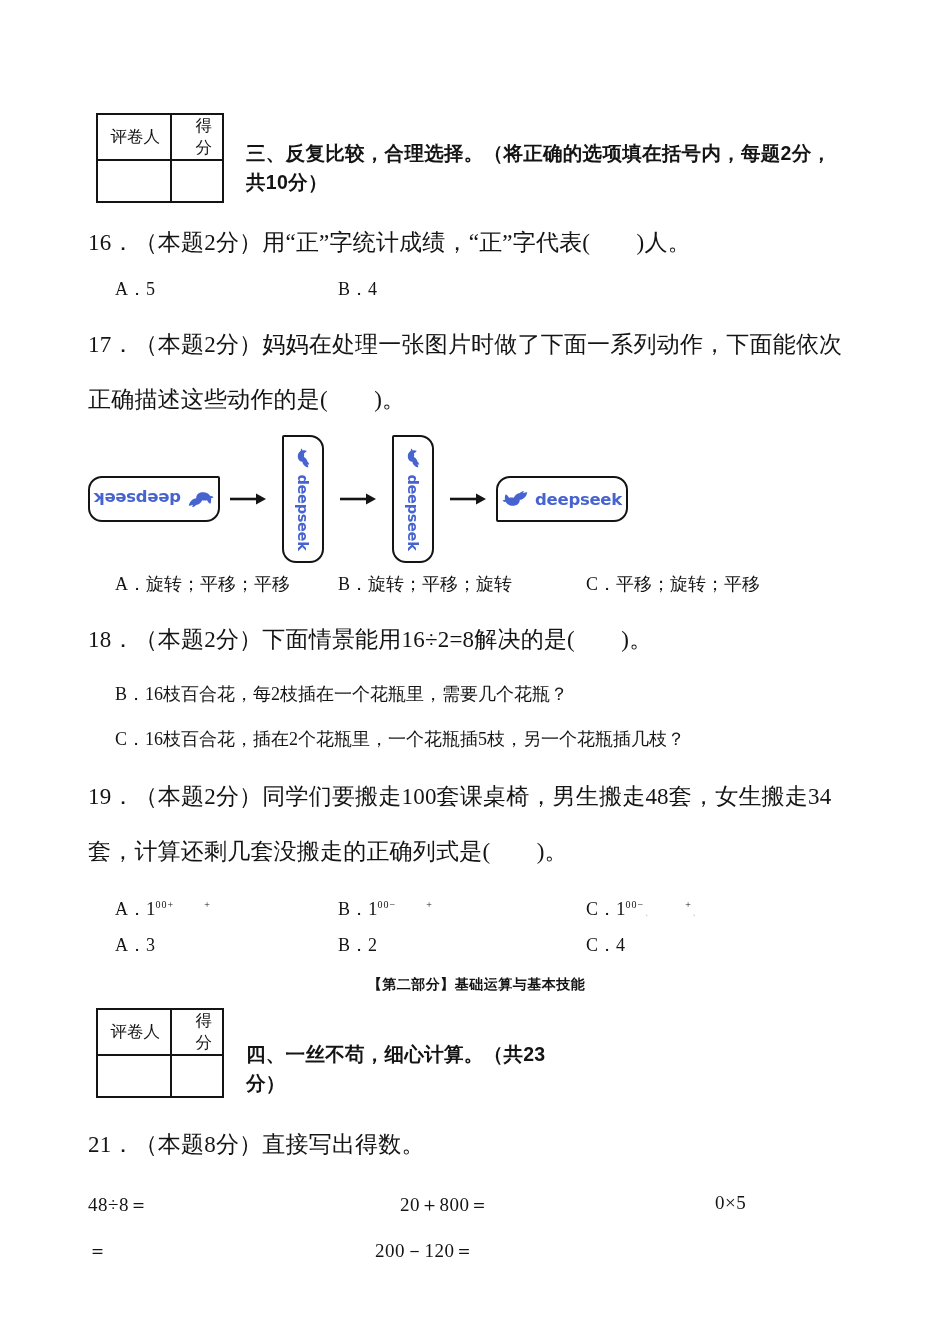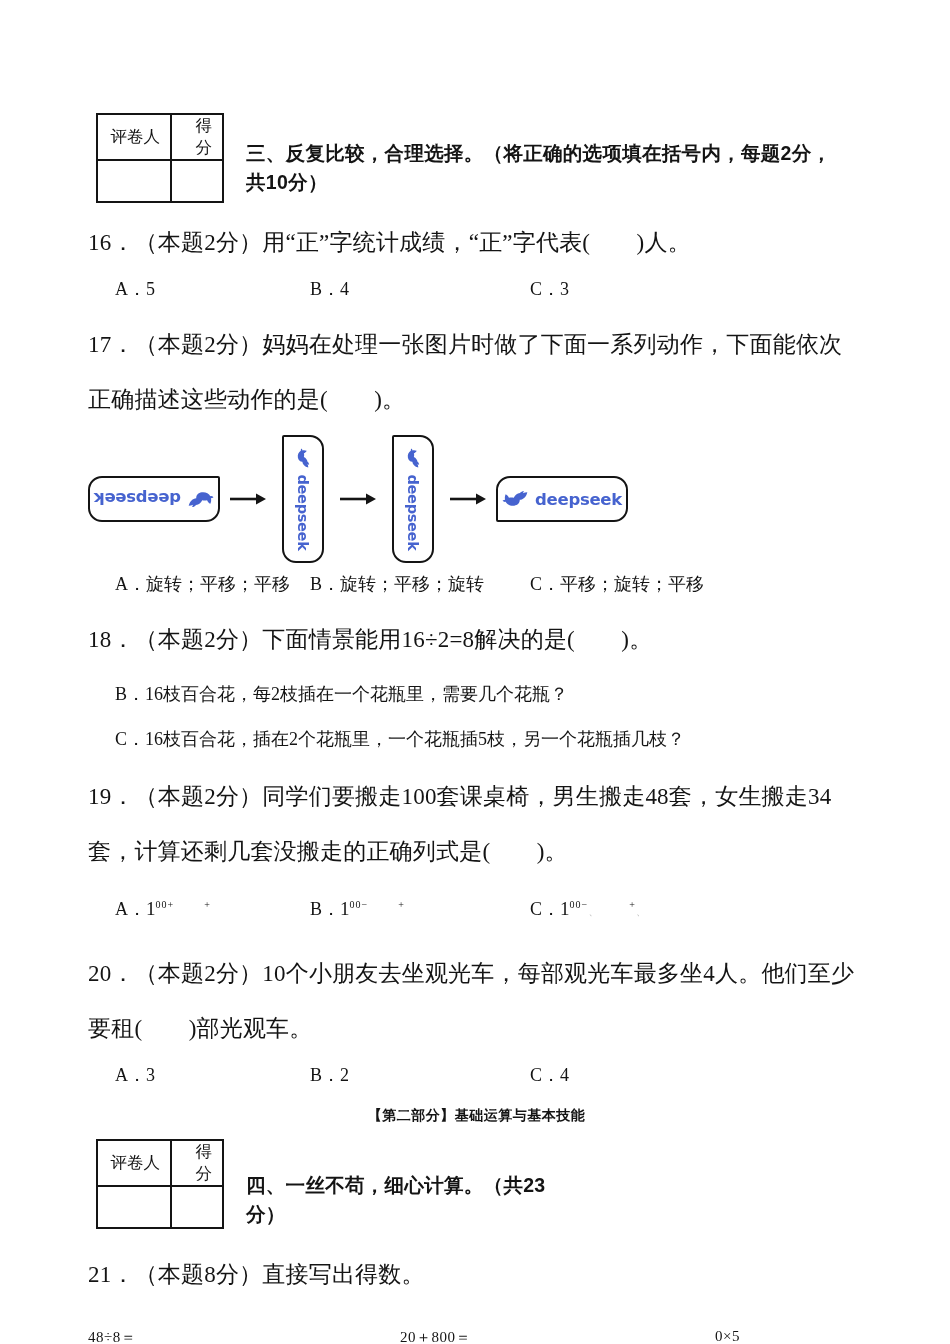--- a/index.html
+++ b/index.html
@@ -33,21 +33,21 @@
   .sec-title.four { width:312px; margin-top:32px; }
   .part-header {
     font-family:"Liberation Sans","DejaVu Sans",sans-serif;
     font-weight:bold; font-size:14px; text-align:center;
     margin:16px 0 0 0; letter-spacing:0.5px;
   }
   
   .q-text { margin:12px 0 0 0; font-size:23px; line-height:2.4; letter-spacing:0.2px; }
   .opts-row {
     display:grid; grid-template-columns:195px 220px 1fr;
-    padding-left:27px; margin-top:4px; font-size:18px; line-height:1.7;
+    padding-left:27px; margin-top:4px; font-size:18px; line-height:1.7;gap:28px;
   }
   .sub-opt { padding-left:27px; margin:9px 0 0 0; font-size:18px; line-height:2.0; }
   
   .f-opt { white-space:nowrap; }
   .f-opt .base { font-size:19px; }
   .f-opt sup { font-size:10px; vertical-align:super; letter-spacing:1px; }
   .f-opt sup.plus { margin-left:30px; }
   .f-opt .faint { opacity:0.3; font-size:11px; }
   
   .figure { display:flex; align-items:center; margin-top:6px; height:132px; }
@@ -65,21 +65,21 @@
   }
   .logo-text {
     font-family:"DejaVu Sans",sans-serif; font-weight:bold;
     font-size:16.5px; color:var(--blue); letter-spacing:-0.3px;
   }
   .tile-v .logo-text { font-size:14.5px; }
   .whale { color:var(--blue); display:flex; }
   .tile-v .whale svg { width:20px; height:14px; }
   .arrow { display:flex; margin:0 10px; }
   
-  .math-row { display:flex; font-size:15px; margin-top:26px; letter-spacing:0.5px; }
+  .math-row { display:flex; font-size:19px; margin-top:20px; letter-spacing:0.5px; }
   .mw1 { width:312px; } .mw2 { width:315px; } .mw3 { width:287px; }
 </style>
 </head>
 <body>
 
 <div class="page">
 
   <div class="score-row first">
     <table class="score-table">
       <tbody>
@@ -93,21 +93,20 @@
       </tr>
     </tbody>
       </table>
     <h3 class="sec-title">三、反复比较，合理选择。（将正确的选项填在括号内，每题2分，共10分）</h3>
   </div>
 
   <p class="q-text">16．（本题2分）用“正”字统计成绩，“正”字代表(　　)人。</p>
   <div class="opts-row">
     <span>A．5</span>
     <span>B．4</span>
-    <span>C．3</span>
   </div>
 
   <p class="q-text">17．（本题2分）妈妈在处理一张图片时做了下面一系列动作，下面能依次正确描述这些动作的是(　　)。</p>
 
   <div class="figure">
     <div class="tile-h flip">
       <div class="tile">
         <span class="whale">
           <svg width="26" height="18" viewBox="0 0 30 20">
               <path d="M29.2 2.1 C28 7.6 24.5 10.5 20.5 11 C20.6 14.4 18.1 17.1 14.2 17.7 C10 18.4 6.1 16.6 4.2 13.3 C2.9 13.6 1.6 13.2 0.6 12.1 C1.5 11.3 2.5 10.9 3.6 10.8 C3 8.8 3.2 6.6 4.2 4.5 C6.1 5.4 7.4 6.9 8 8.7 C9.8 8 11.8 8 13.6 8.7 C14.9 5.8 17.5 3.7 20.7 3.2 C21.8 1.8 23.4 0.9 25.2 0.7 C25 1.7 24.6 2.6 24 3.3 C25.7 2.4 27.4 2.1 29.2 2.1 Z" fill="currentColor"></path>
@@ -182,21 +181,20 @@
   <p class="sub-opt">B．16枝百合花，每2枝插在一个花瓶里，需要几个花瓶？</p>
   <p class="sub-opt">C．16枝百合花，插在2个花瓶里，一个花瓶插5枝，另一个花瓶插几枝？</p>
 
   <p class="q-text">19．（本题2分）同学们要搬走100套课桌椅，男生搬走48套，女生搬走34套，计算还剩几套没搬走的正确列式是(　　)。</p>
   <div class="opts-row" style="margin-top:14px;">
     <span class="f-opt"><span>A．</span><span class="base">1</span><sup>00+</sup><span class="faint"></span><sup class="plus">+</sup><span class="faint"></span></span>
     <span class="f-opt"><span>B．</span><span class="base">1</span><sup>00−</sup><span class="faint"></span><sup class="plus">+</sup><span class="faint"></span></span>
     <span class="f-opt"><span>C．</span><span class="base">1</span><sup>00−</sup><span class="faint">、</span><sup class="plus">+</sup><span class="faint">、</span></span>
   </div>
 
-  <p class="q-text" style="margin-top:20px;">20．（本题2分）10个小朋友去坐观光车，每部观光车最多坐4人。他们至少要租(　　)部光观车。</p>
   <div class="opts-row">
     <span>A．3</span>
     <span>B．2</span>
     <span>C．4</span>
   </div>
 
   <h2 class="part-header">【第二部分】基础运算与基本技能</h2>
 
   <div class="score-row second">
     <table class="score-table">

